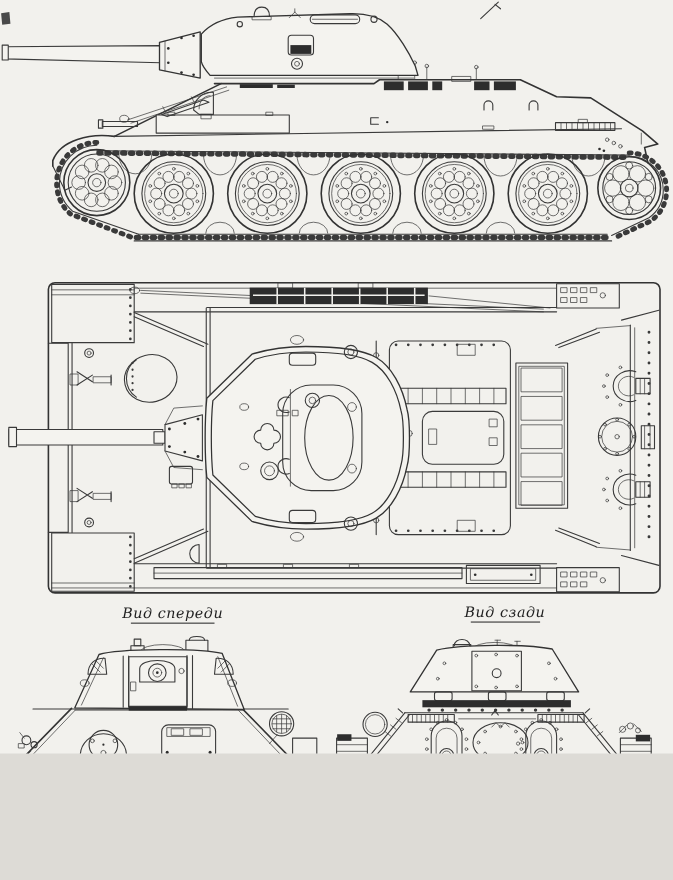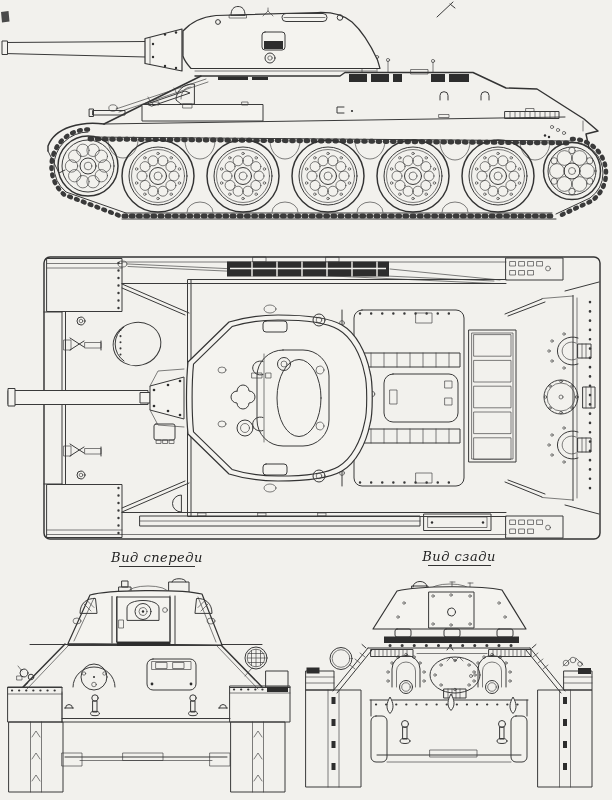--- a/index.html
+++ b/index.html
@@ -1,16 +1,16 @@
 <!DOCTYPE html>
 <html><head>
 <meta charset="utf-8">
 <style>
   html,body{margin:0;padding:0;background:#dddbd6;}
-  .sheet{width:612px;height:800px;position:relative;margin:0 auto;overflow:hidden;
+  .sheet{width:612px;height:685px;position:relative;margin:0 auto;overflow:hidden;
          font-family:"DejaVu Serif", serif;}
   svg{display:block;}
   
   .s  {fill:none;stroke:#3a3a3a;stroke-width:1;stroke-linecap:round;stroke-linejoin:round;}
   .s5 {fill:none;stroke:#3a3a3a;stroke-width:0.65;stroke-linecap:round;stroke-linejoin:round;}
   .s15{fill:none;stroke:#333;stroke-width:1.45;stroke-linecap:round;stroke-linejoin:round;}
   .f  {fill:#f4f3ef;stroke:#333;stroke-width:1.2;stroke-linejoin:round;}
   .f1 {fill:#f4f3ef;stroke:#3a3a3a;stroke-width:1;stroke-linejoin:round;}
   .d  {fill:#2d2d2d;stroke:none;}
   .dot{fill:none;stroke:#3a3a3a;stroke-linecap:round;}

